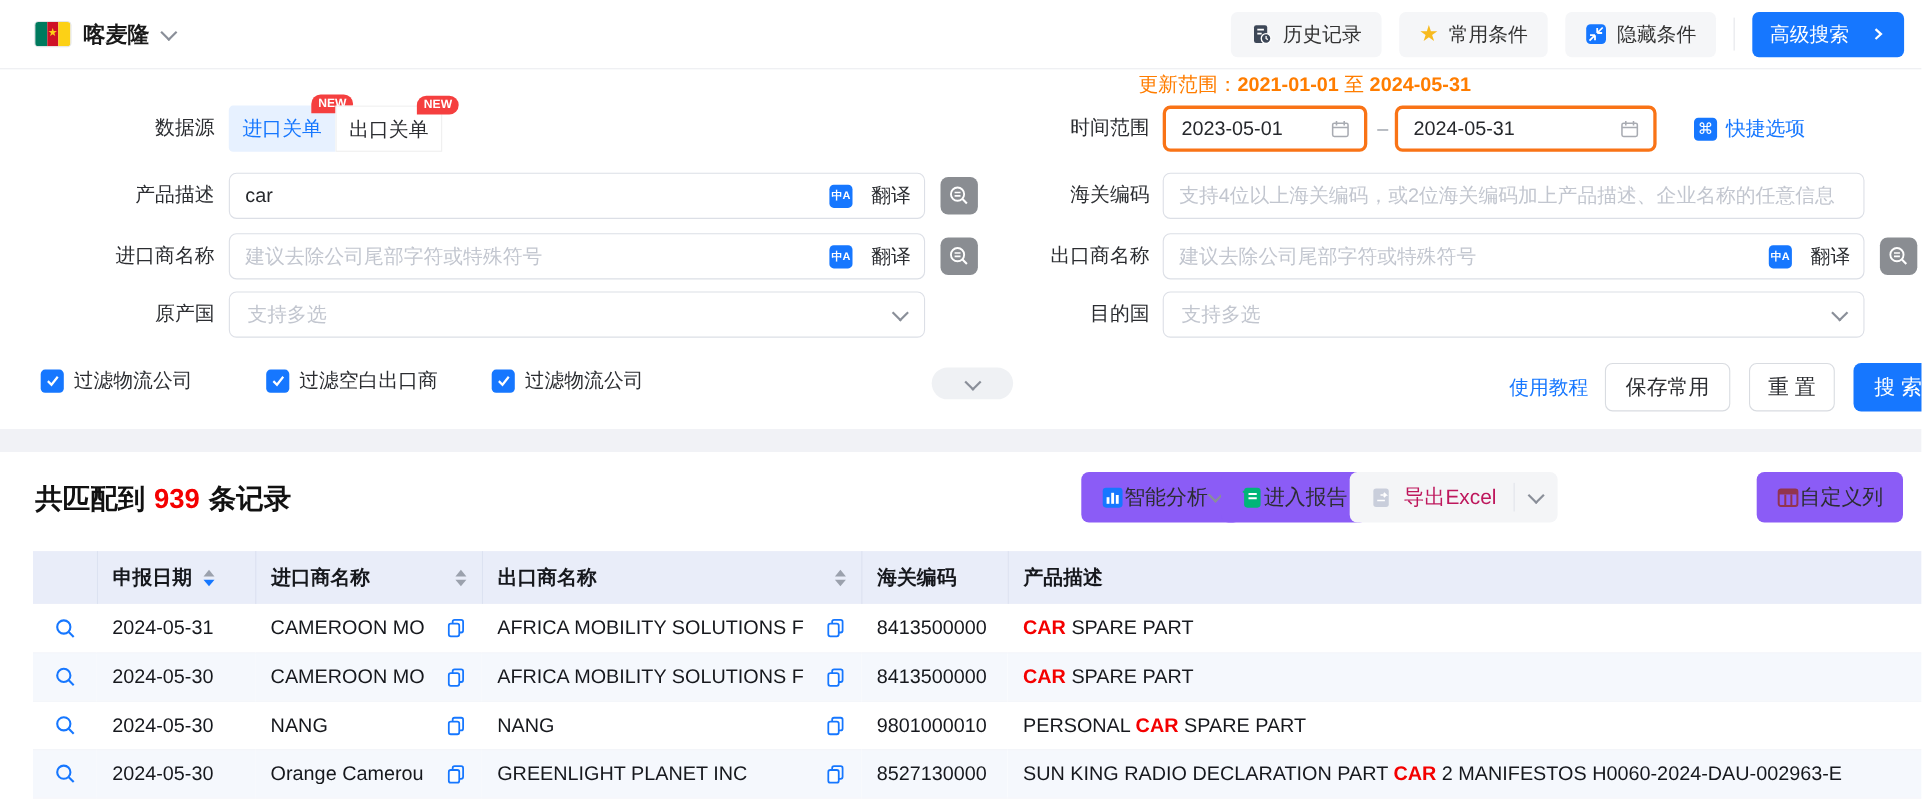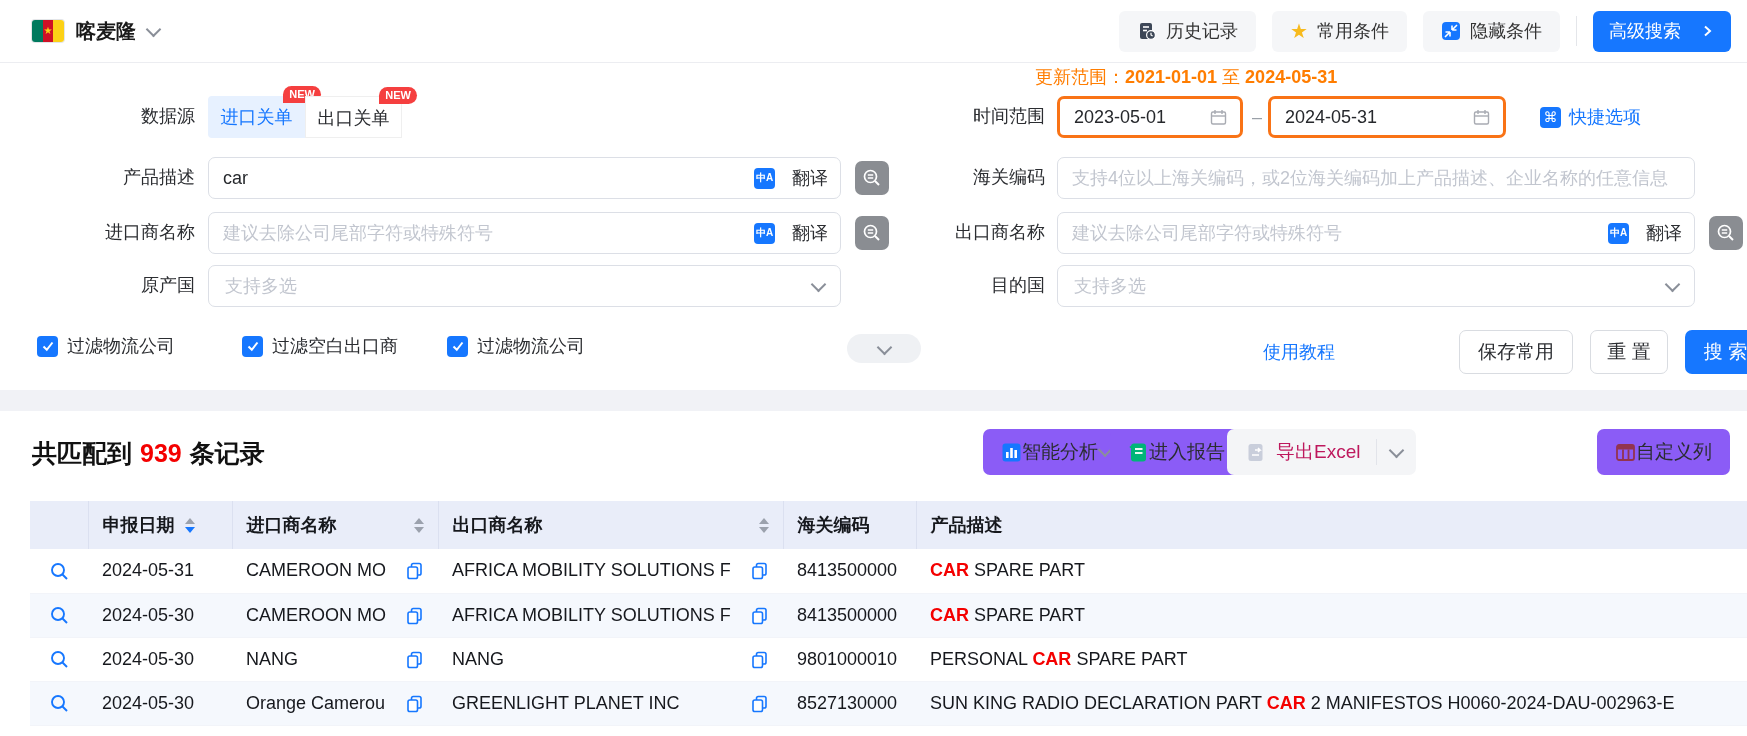--- a/index.html
+++ b/index.html
@@ -299,21 +299,21 @@
           <svg width="14" height="14" viewBox="0 0 14 14">
               <polyline points="2.5,7.5 5.8,10.8 11.5,3.5" fill="none" stroke="#fff" stroke-width="2"></polyline>
             </svg>
         </span>
         <span class="lbl">过滤物流公司</span>
       </div>
       <button class="collapse-pill">
         <span class="chev"></span>
       </button>
     </div>
-    <span class="link" style="left:1263px;top:267px;">使用教程</span>
+    <span class="link" style="left:1372px;top:267px;">使用教程</span>
     <button class="btn outline" style="left:1423px;top:267px;width:114px;">保存常用</button>
     <button class="btn outline" style="left:1554px;top:267px;width:78px;">重 置</button>
     <button class="btn primary" style="left:1649px;top:267px;width:81px;">搜 索</button>
   </div>
 
   <div class="grayband"></div>
 
   <div class="results">
     <div class="rtitle">
       <span>共匹配到</span><span class="count">939</span><span>条记录</span>

